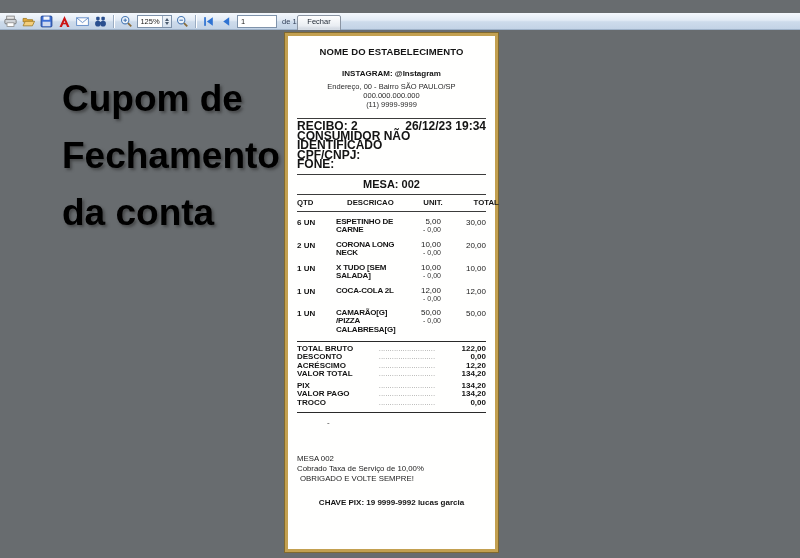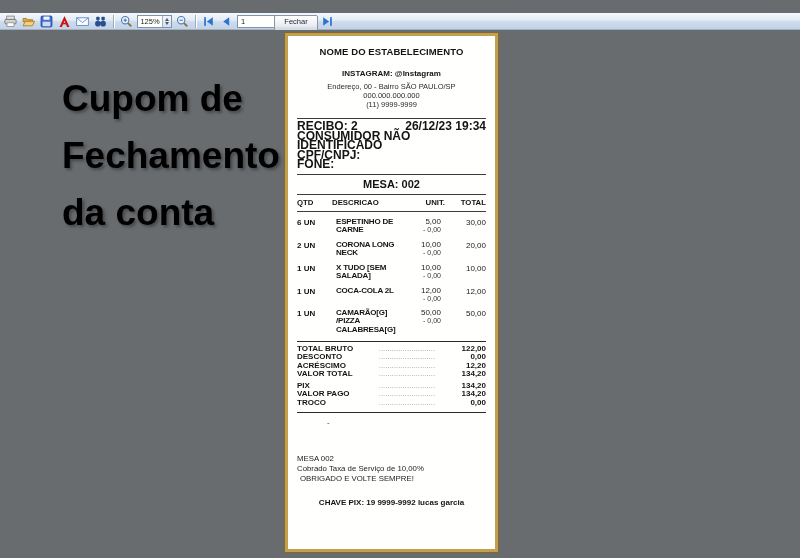--- a/index.html
+++ b/index.html
@@ -28,21 +28,21 @@
   .spinbox { display:flex; align-items:stretch; height:13px; border:1px solid #7f93ab; background:#fff; }
   .spin-val { font-size:7.5px; padding:0 0; line-height:11px; min-width:24px; text-align:center; color:#222; }
   .spin-arrows { width:9px; background:linear-gradient(#f2f6fb,#d4e0ee); border-left:1px solid #9fb0c4;
     display:flex; flex-direction:column; align-items:center; justify-content:center; gap:1px; }
   .spin-arrows i { display:block; width:0; height:0; border-left:2.5px solid transparent; border-right:2.5px solid transparent; }
   .arr-up { border-bottom:3px solid #4a5b70; }
   .arr-dn { border-top:3px solid #4a5b70; }
   .pageinput { width:40px; height:13px; border:1px solid #7f93ab; background:#fff; font-size:7.5px;
     line-height:11px; padding:0 3px; color:#222; }
   .oflabel { font-size:7.5px; color:#33415a; padding:0 2px; }
-  .fechar-btn { position:absolute; left:274px; top:1.5px; width:44px; height:24px;
+  .fechar-btn { position:absolute; left:297px; top:1.5px; width:44px; height:24px;
     background:linear-gradient(#ffffff, #e9edf2 45%, #d7dde5 55%, #cfd6df);
     border:1px solid #8b95a3; border-radius:2px; font-size:7.5px; color:#1c2430;
     text-align:center; line-height:12px; }
 
   
   .preview { position:absolute; top:30px; left:0; width:800px; height:528px; background:#686c6f; }
 
   .overlay-stamp { position:absolute; left:62px; top:40px; width:245px;
     font-size:37px; line-height:57px; font-weight:bold; color:#000000;
     text-shadow:2px 2px 3px rgba(40,40,40,.55); }
@@ -60,21 +60,21 @@
   .rc-sub.first { margin-top:4px; }
 
   .rline { border-top:1px solid #3c3c3c; margin:4px 0 3px 0; }
   .rline.strong { border-top-color:#2a2a2a; }
 
   .info-row { display:flex; justify-content:space-between; font-weight:bold; font-size:12px; line-height:9.5px; }
   .info-line { font-weight:bold; font-size:12px; line-height:9.5px; }
 
   .mesa-title { text-align:center; font-weight:bold; font-size:11px; margin:2px 0; }
 
-  .items-grid { display:grid; grid-template-columns:34px 1fr 33px 40px; column-gap:1px; }
+  .items-grid { display:grid; grid-template-columns:34px 1fr 33px 40px; column-gap:16px; }
   .col-h { font-weight:bold; font-size:7.8px; }
   .col-h.r { text-align:right; }
   .item-row { display:grid; grid-template-columns:34px 1fr 33px 40px; column-gap:5px; margin-top:6px; }
   .it-qty { font-weight:bold; }
   .it-desc { font-weight:bold; line-height:8.5px; letter-spacing:-0.2px; }
   .it-unit { font-weight:400; text-align:right; line-height:8px; color:#222; }
   .it-disc { font-size:7px; color:#333; }
   .it-total { font-weight:400; text-align:right; color:#222; }
 
   .tot-row { display:flex; align-items:baseline; line-height:8.3px; }

